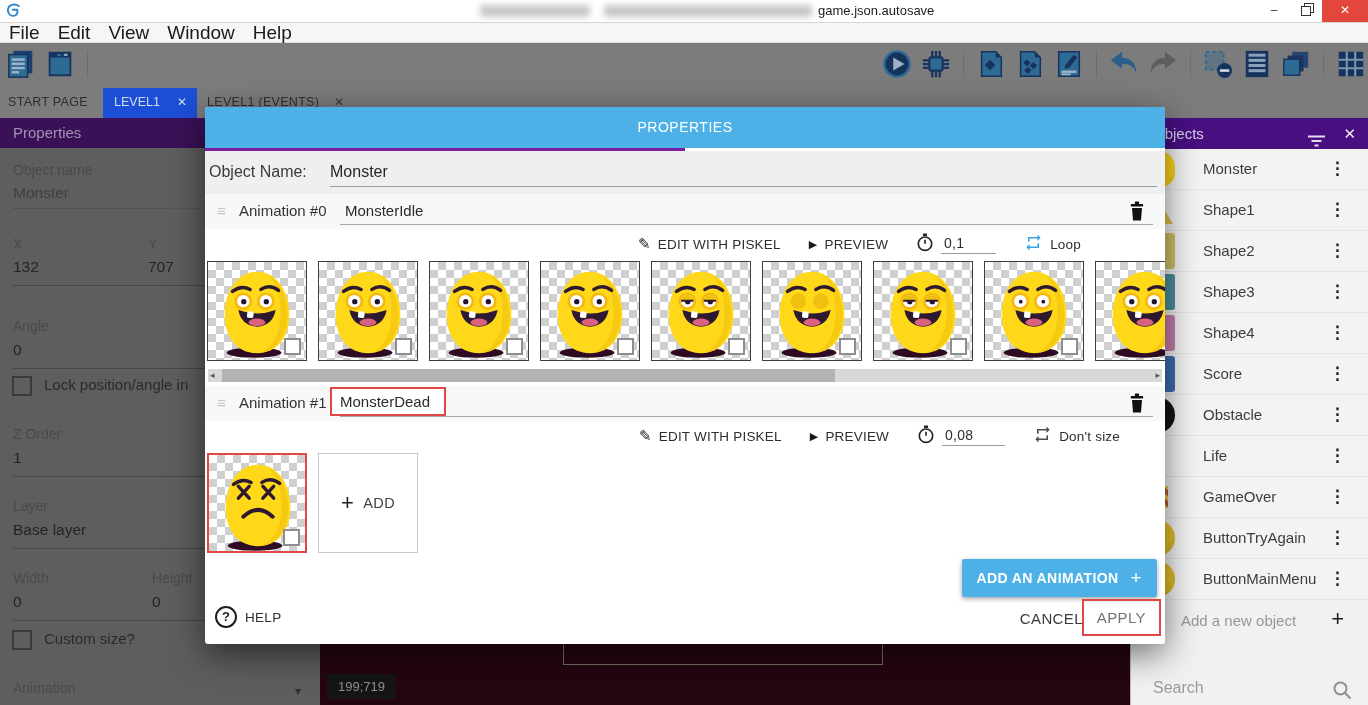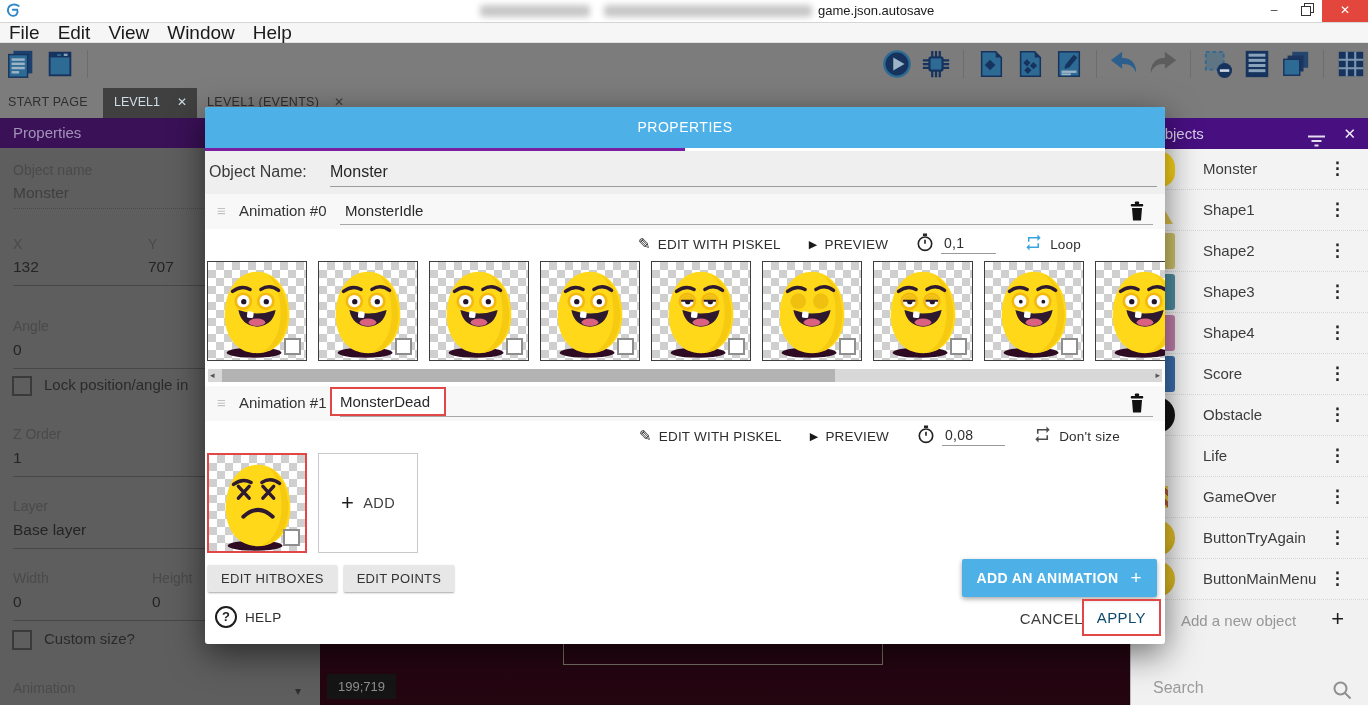--- a/index.html
+++ b/index.html
@@ -23,21 +23,21 @@
   .menu-item{display:inline-block;padding:0 9px;line-height:20px}
   
   .tb-group{position:absolute;top:46px;display:flex;align-items:center;gap:7px;height:36px}
   .tb-left{left:5px}
   .tb-right{left:881px}
   .tbi{width:32px;height:32px;display:flex;align-items:center;justify-content:center}
   .sep{width:1px;height:28px;background:#6d6d6d;margin:0 4px}
   
   .tabbar{position:absolute;top:88px;left:0;right:0;height:30px;font-size:12.5px;z-index:2}
   .tab-plain{position:absolute;top:7px;color:#2e2e2e;letter-spacing:.3px}
-  .tab-active{position:absolute;left:103px;top:0;width:94px;height:32px;background:#404040;color:#cfdfe9}
+  .tab-active{position:absolute;left:103px;top:0;width:94px;height:32px;background:#1d4ed8;color:#cfdfe9}
   .tab-active .tab-label{position:absolute;left:11px;top:7px}
   .tab-x{font-size:12px}
   .tab-active .tab-x{position:absolute;right:10px;top:7px;color:#cfdfe9}
   .tab-events{left:207px}
   .tab-events-x{position:absolute;left:334px;top:7px;color:#3a3a3a;font-size:12px}
   
   .lpanel{position:absolute;left:0;top:118px;width:320px;bottom:0;background:#5e5e5e;z-index:3}
   .lp-head{height:30px;background:#3a1057;color:#a293b8;font-size:15px;line-height:30px;padding-left:13px}
   .fl{position:absolute;font-size:14px;color:#4a4a4a}
   .fv{position:absolute;font-size:15.5px;color:#242424}
@@ -130,21 +130,21 @@
   .add-anim-btn{position:absolute;right:8px;top:452px;background:#4db1e8;color:#fff;font-size:14px;
         font-weight:bold;padding:8px 15px;border-radius:2px;box-shadow:0 2px 5px rgba(0,0,0,.35);
         display:flex;gap:12px;align-items:center;letter-spacing:.4px}
   .add-anim-btn .plus{font-size:19px;font-weight:normal}
   .help-btn{position:absolute;left:10px;top:499px;display:flex;align-items:center;gap:8px;
             font-size:13.5px;color:#2e2e2e;letter-spacing:.3px}
   .help-circ{width:18px;height:18px;border:2px solid #1d1d1d;border-radius:50%;text-align:center;
              line-height:18px;font-size:13px;font-weight:bold;color:#1d1d1d}
   .cancel-btn{position:absolute;right:82px;top:503px;font-size:15px;color:#3c3c3c;letter-spacing:.4px}
   .apply-box{position:absolute;right:4px;top:492px;border:2px solid #e24747;padding:8px 13px;
-             font-size:15px;color:#0c4a6e;letter-spacing:.4px}
+             font-size:15px;color:#737373;letter-spacing:.4px}
 </style>
 </head>
 <body>
 
 <div class="titlebar">
   <span class="app-logo">
     <svg viewBox="0 0 20 20" width="15" height="15">
         <path d="M17,4 C13,1 5,1 3,7 C1,13 6,18 11,17 C15,16 16,12 15,9 H9" fill="none" stroke="#2f86c8" stroke-width="2.4" stroke-linecap="round"></path>
       </svg>
   </span>
@@ -692,24 +692,20 @@
           <path d="M35,63 Q50,49 65,63" stroke="#2e1a30" stroke-width="4" fill="none" stroke-linecap="round"></path>
         </svg>
         <span class="frame-cb"></span>
       </div>
       <div class="add-frame">
         <span class="plus">+</span>
         <span>ADD</span>
       </div>
     </div>
 
-  <div class="hb-row">
-    <span class="gbtn">EDIT HITBOXES</span>
-    <span class="gbtn">EDIT POINTS</span>
-  </div>
 
   <div class="add-anim-btn">
     <span>ADD AN ANIMATION</span>
     <span class="plus">+</span>
   </div>
   <div class="help-btn">
     <span class="help-circ">?</span>
     <span>HELP</span>
   </div>
   <span class="cancel-btn">CANCEL</span>

